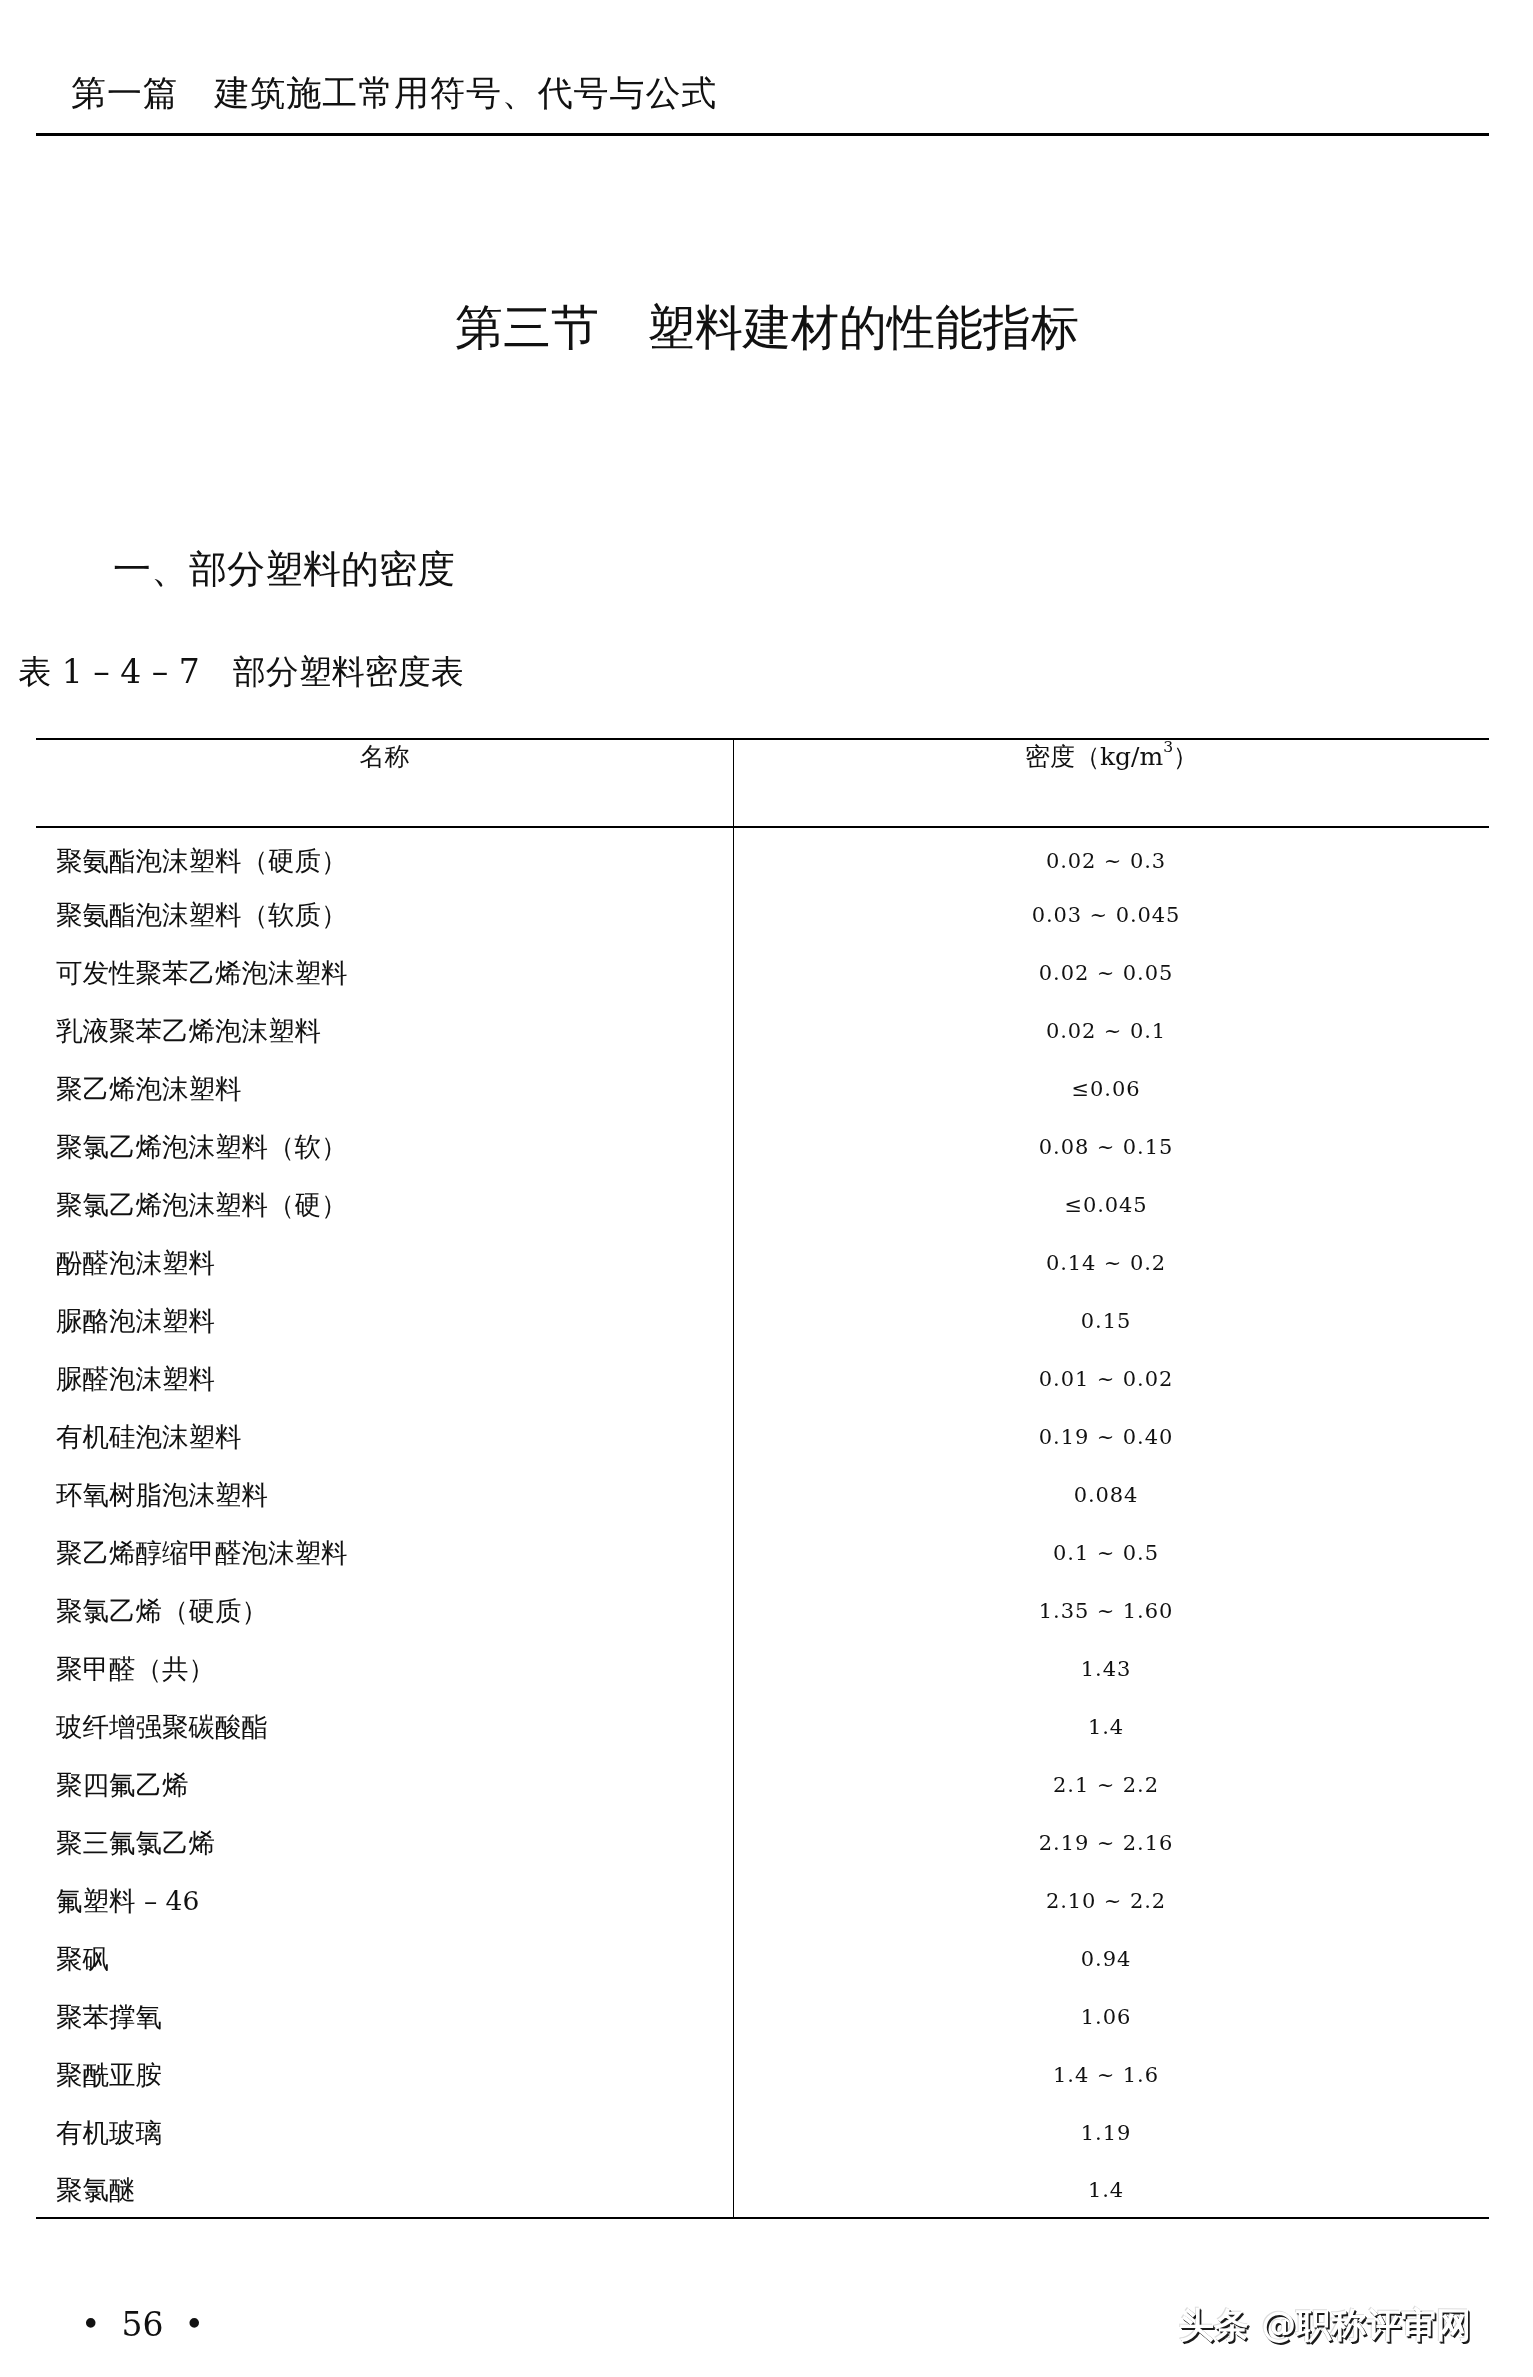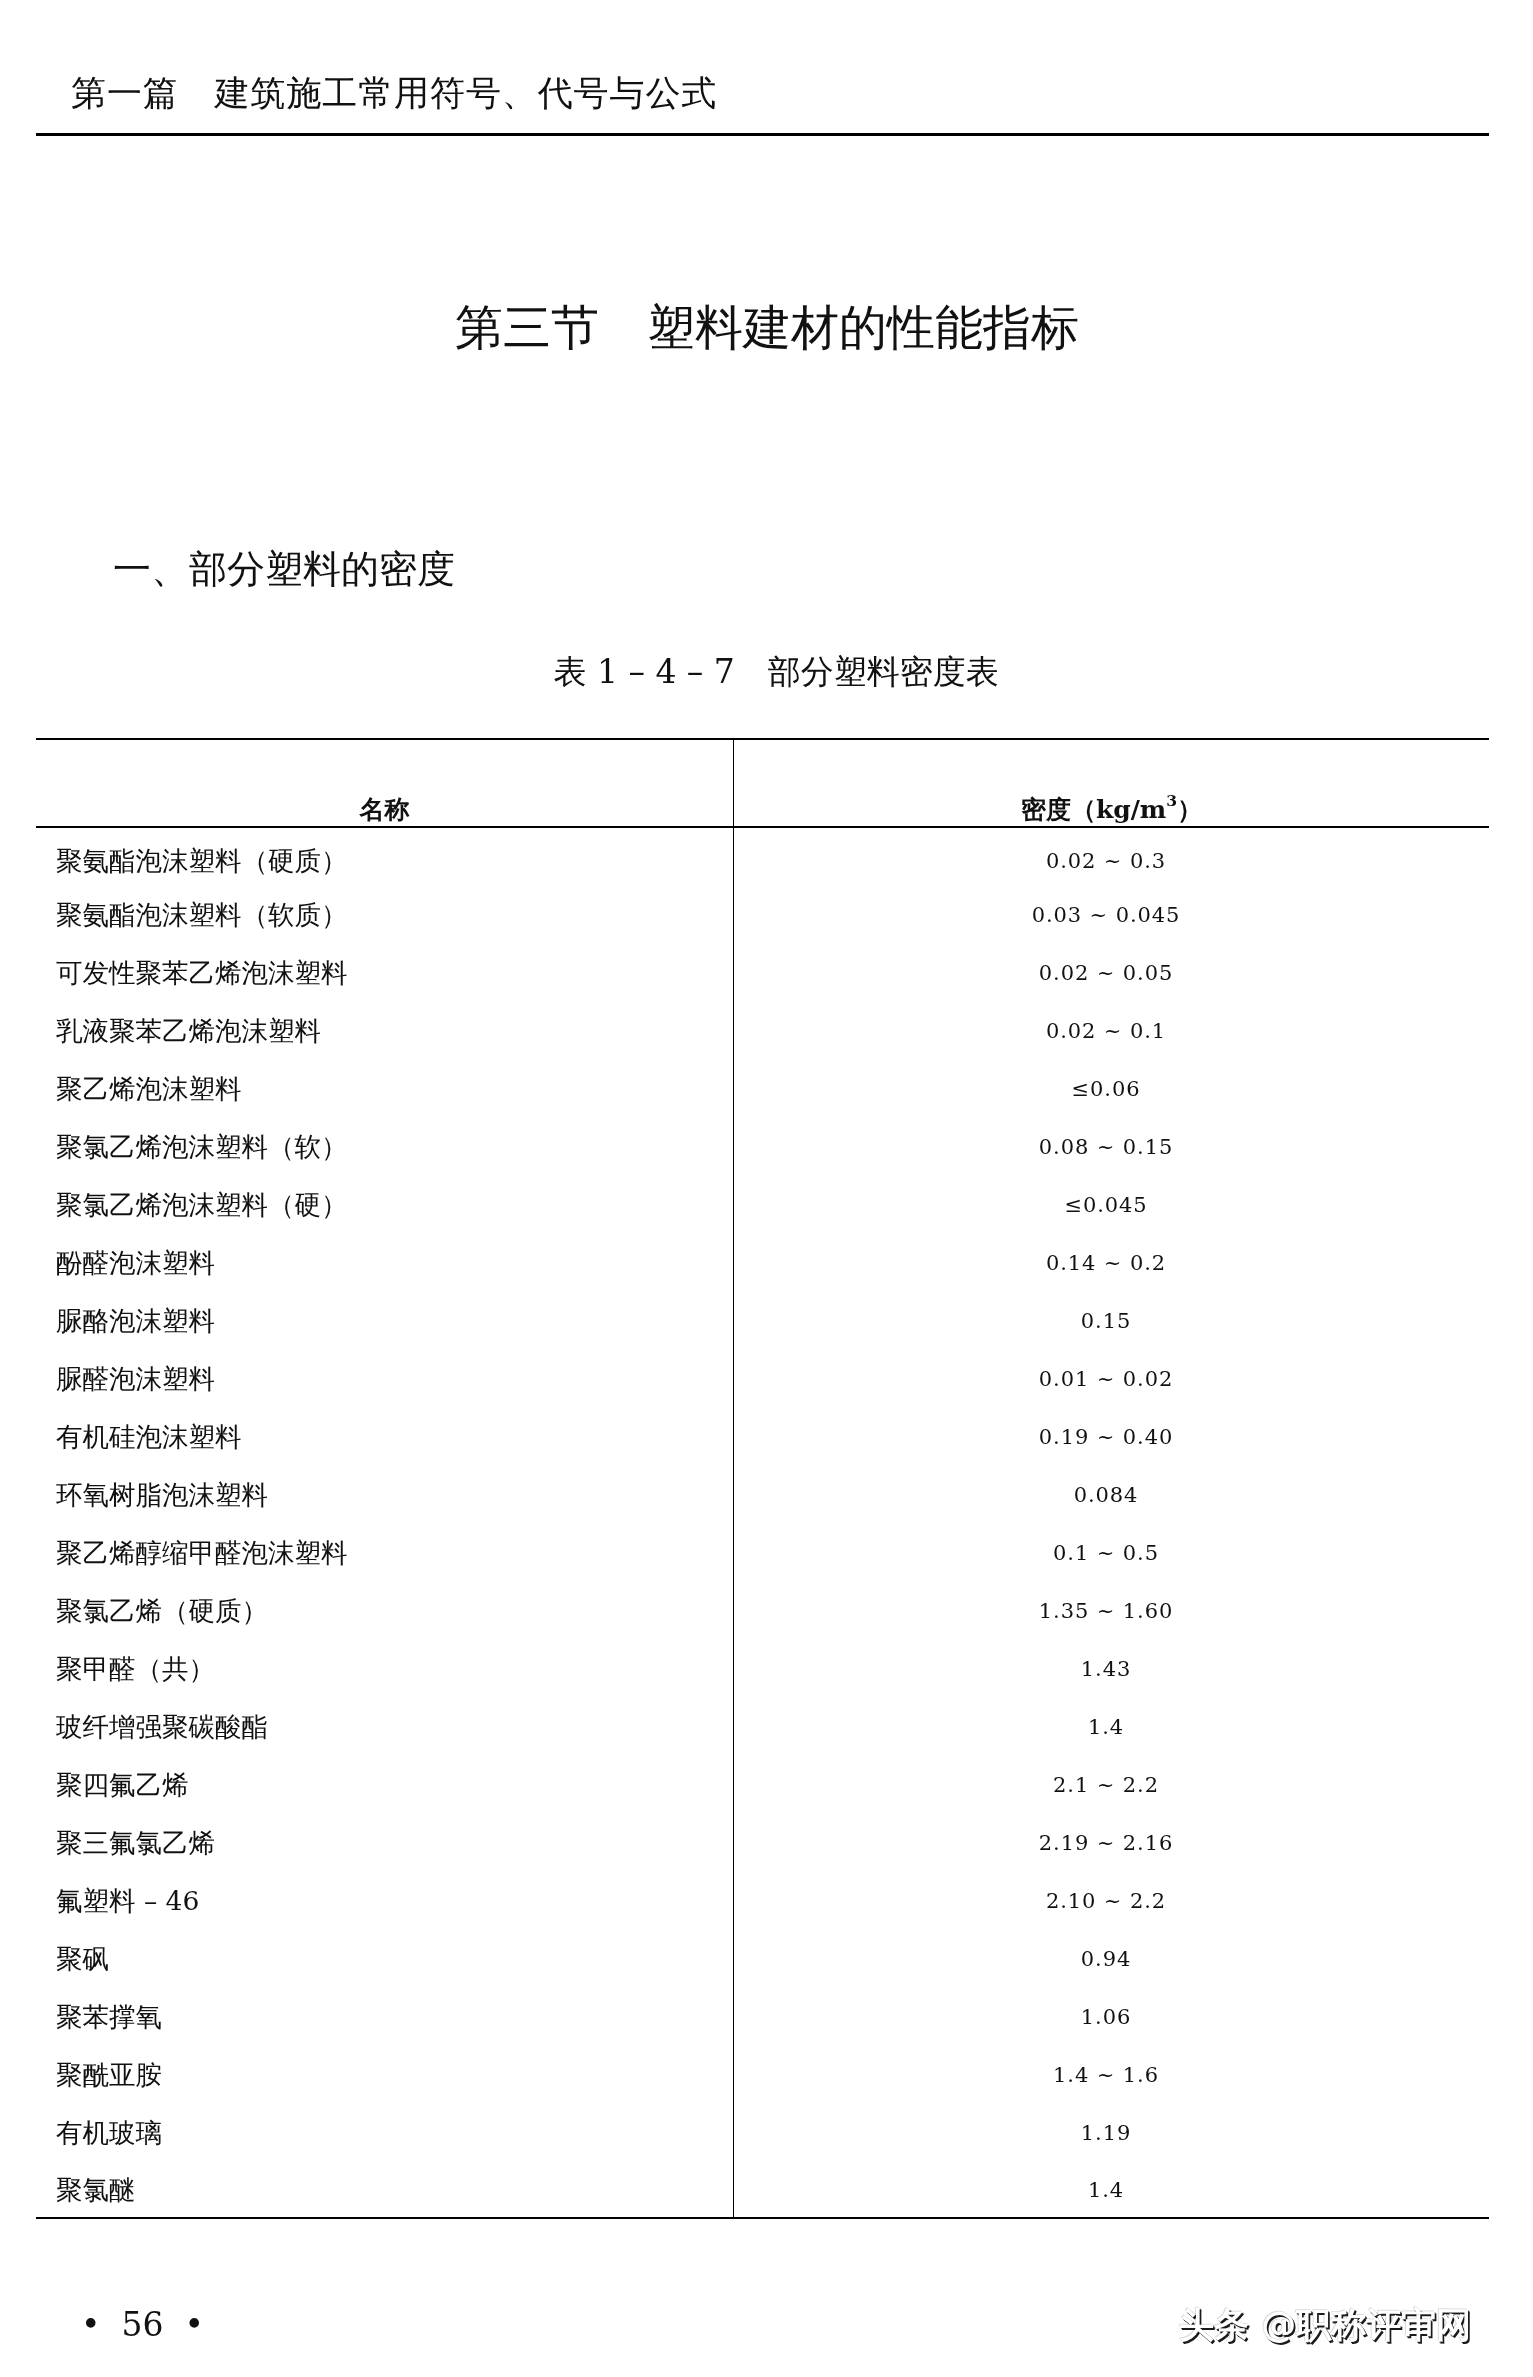--- a/index.html
+++ b/index.html
@@ -50,21 +50,20 @@
       top: 542px;
       font-size: 38px;
       line-height: 55px;
       color: #111;
     }
     .table-caption {
       position: absolute;
       left: 0;
       width: 1534px;
       top: 648px;
-      text-align: center;
       font-size: 33px;
       line-height: 48px;
       white-space: pre;
       color: #111;
       padding-left: 18.3px;
       box-sizing: border-box;
     }
     .density-table {
       position: absolute;
       left: 36px;
@@ -81,25 +80,24 @@
     .col-name {
       width: 698px;
       border-right: 1.8px solid #000;
       box-sizing: border-box;
     }
     .col-val {
       flex: 1;
     }
     .tbl-head .cell {
       display: flex;
-      align-items: flex-end;
+      align-items: flex-start;
       justify-content: center;
       font-size: 25px;
       color: #111;
-      font-weight: bold;
     }
     .tbl-body {
       padding-top: 0;
     }
     .row {
       display: flex;
       height: 58px;
     }
     .row .col-name {
       display: flex;

